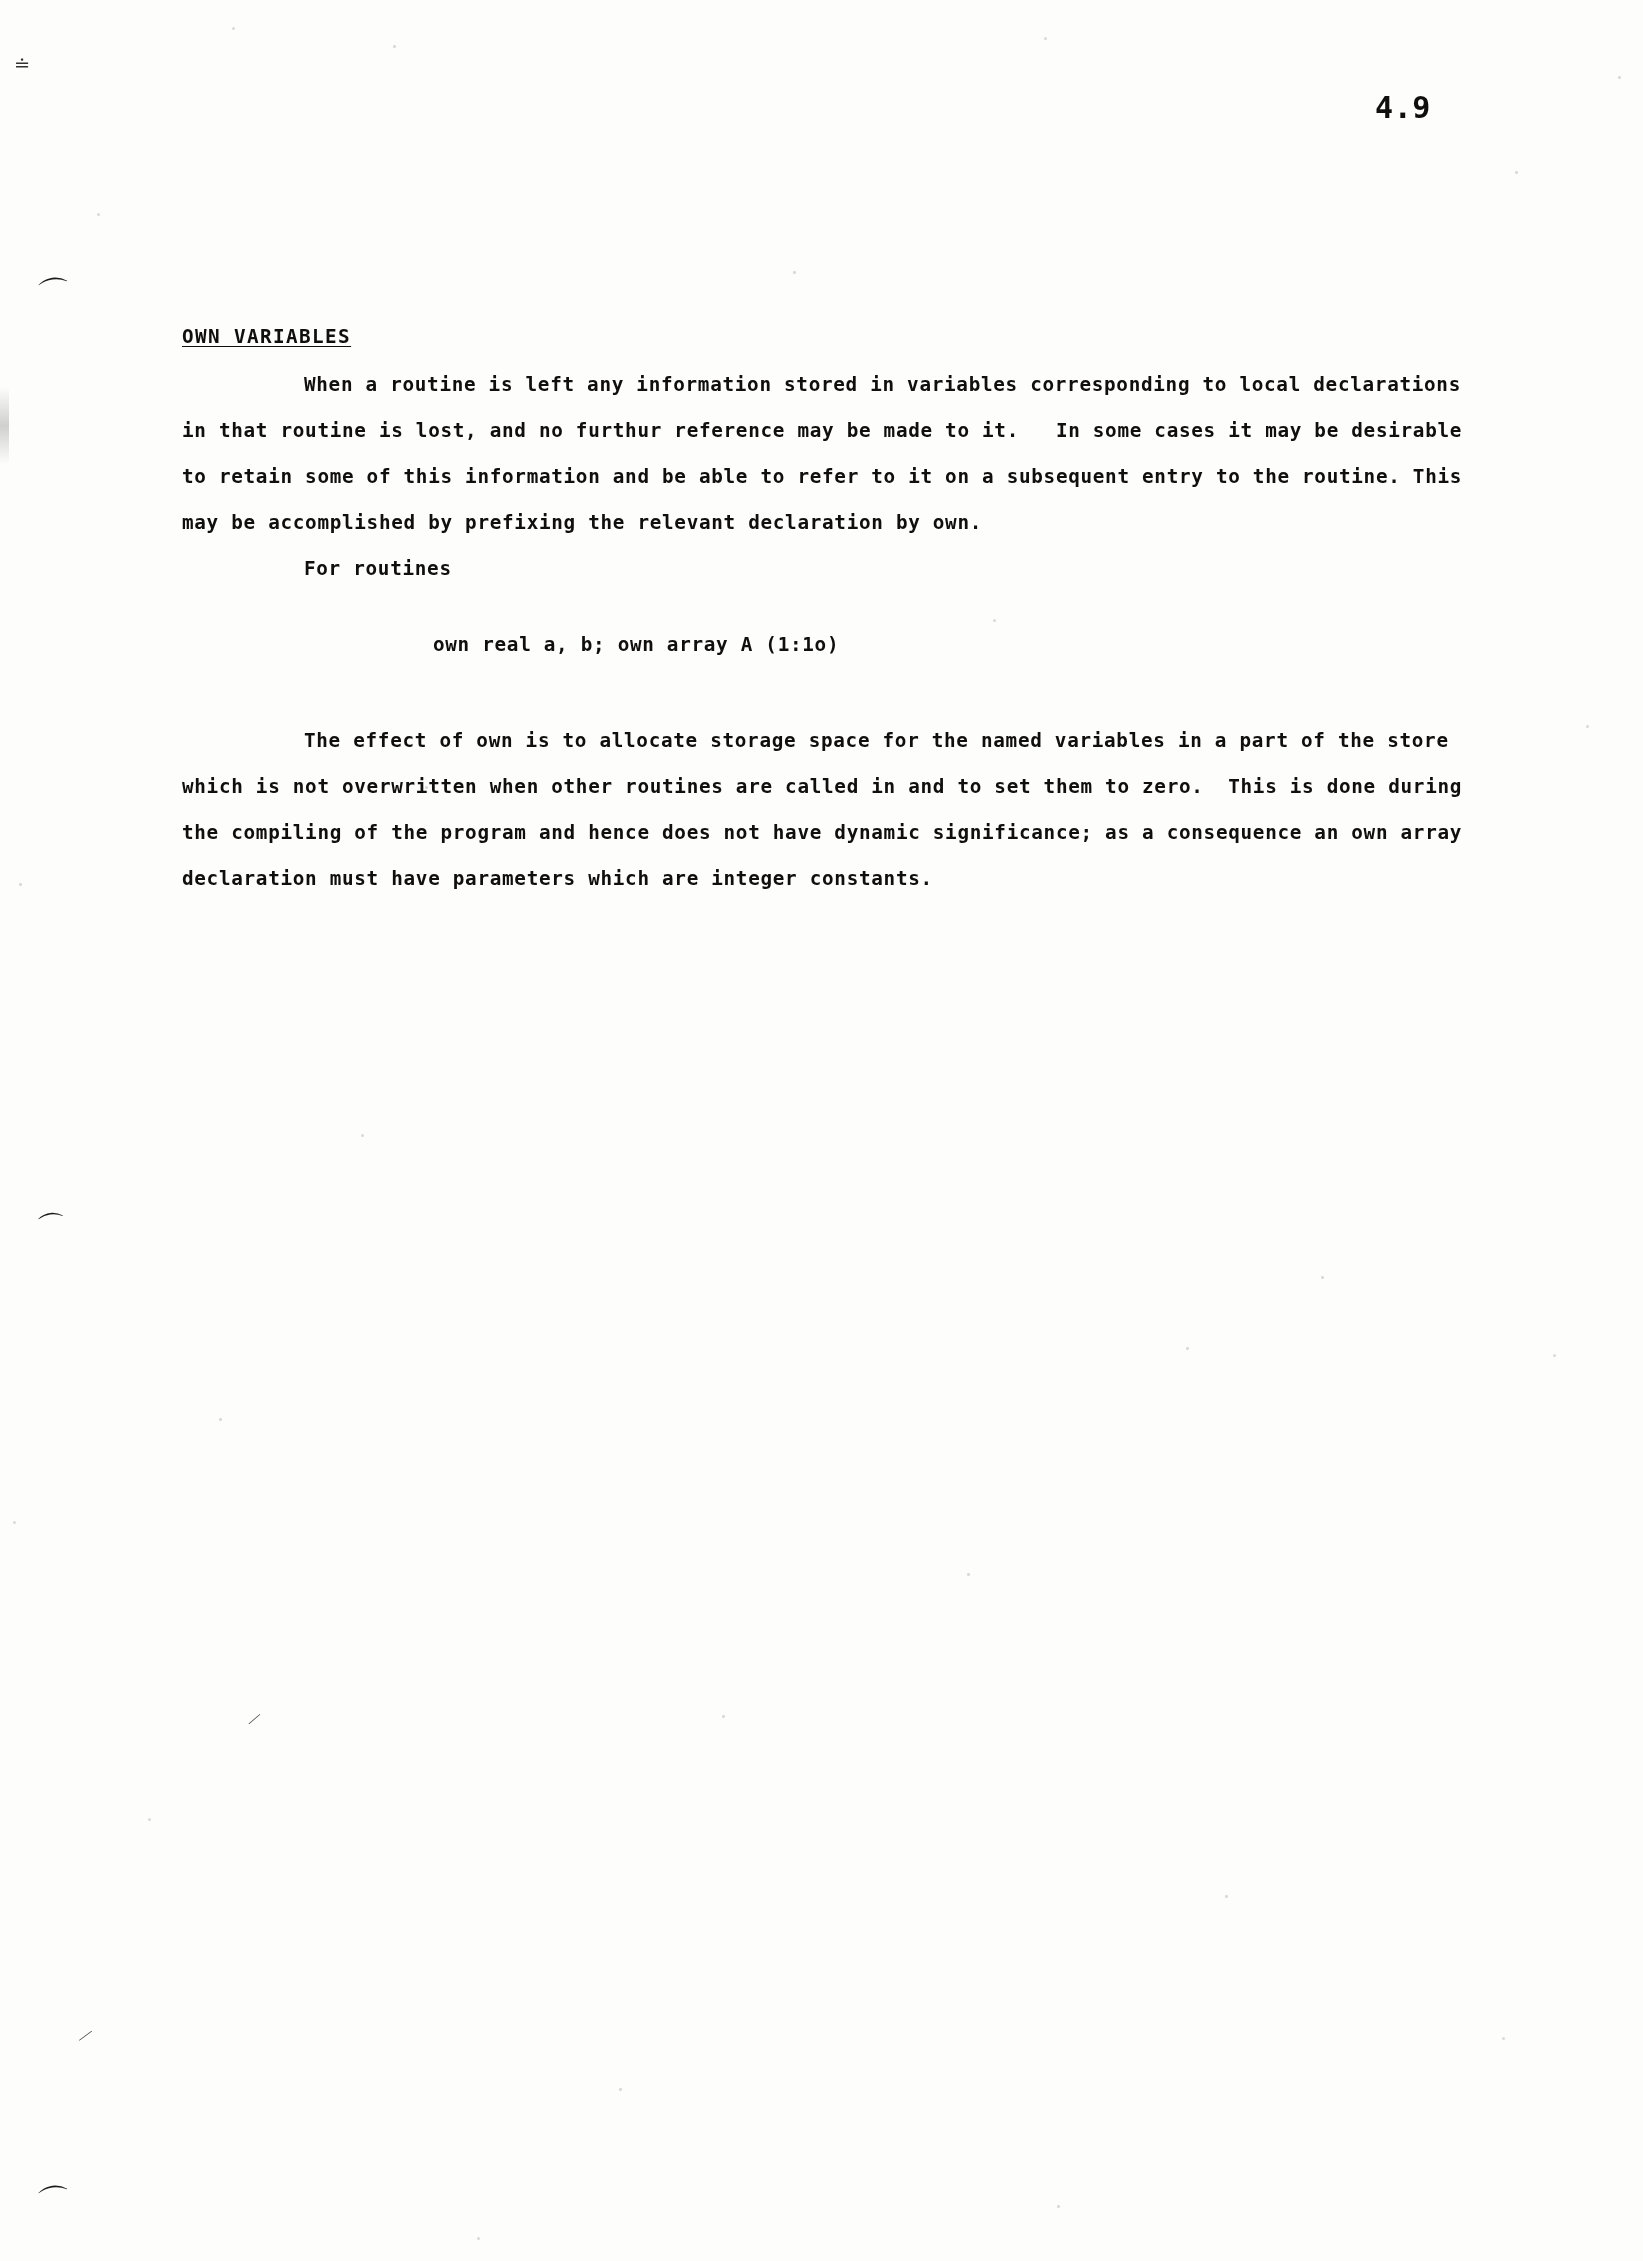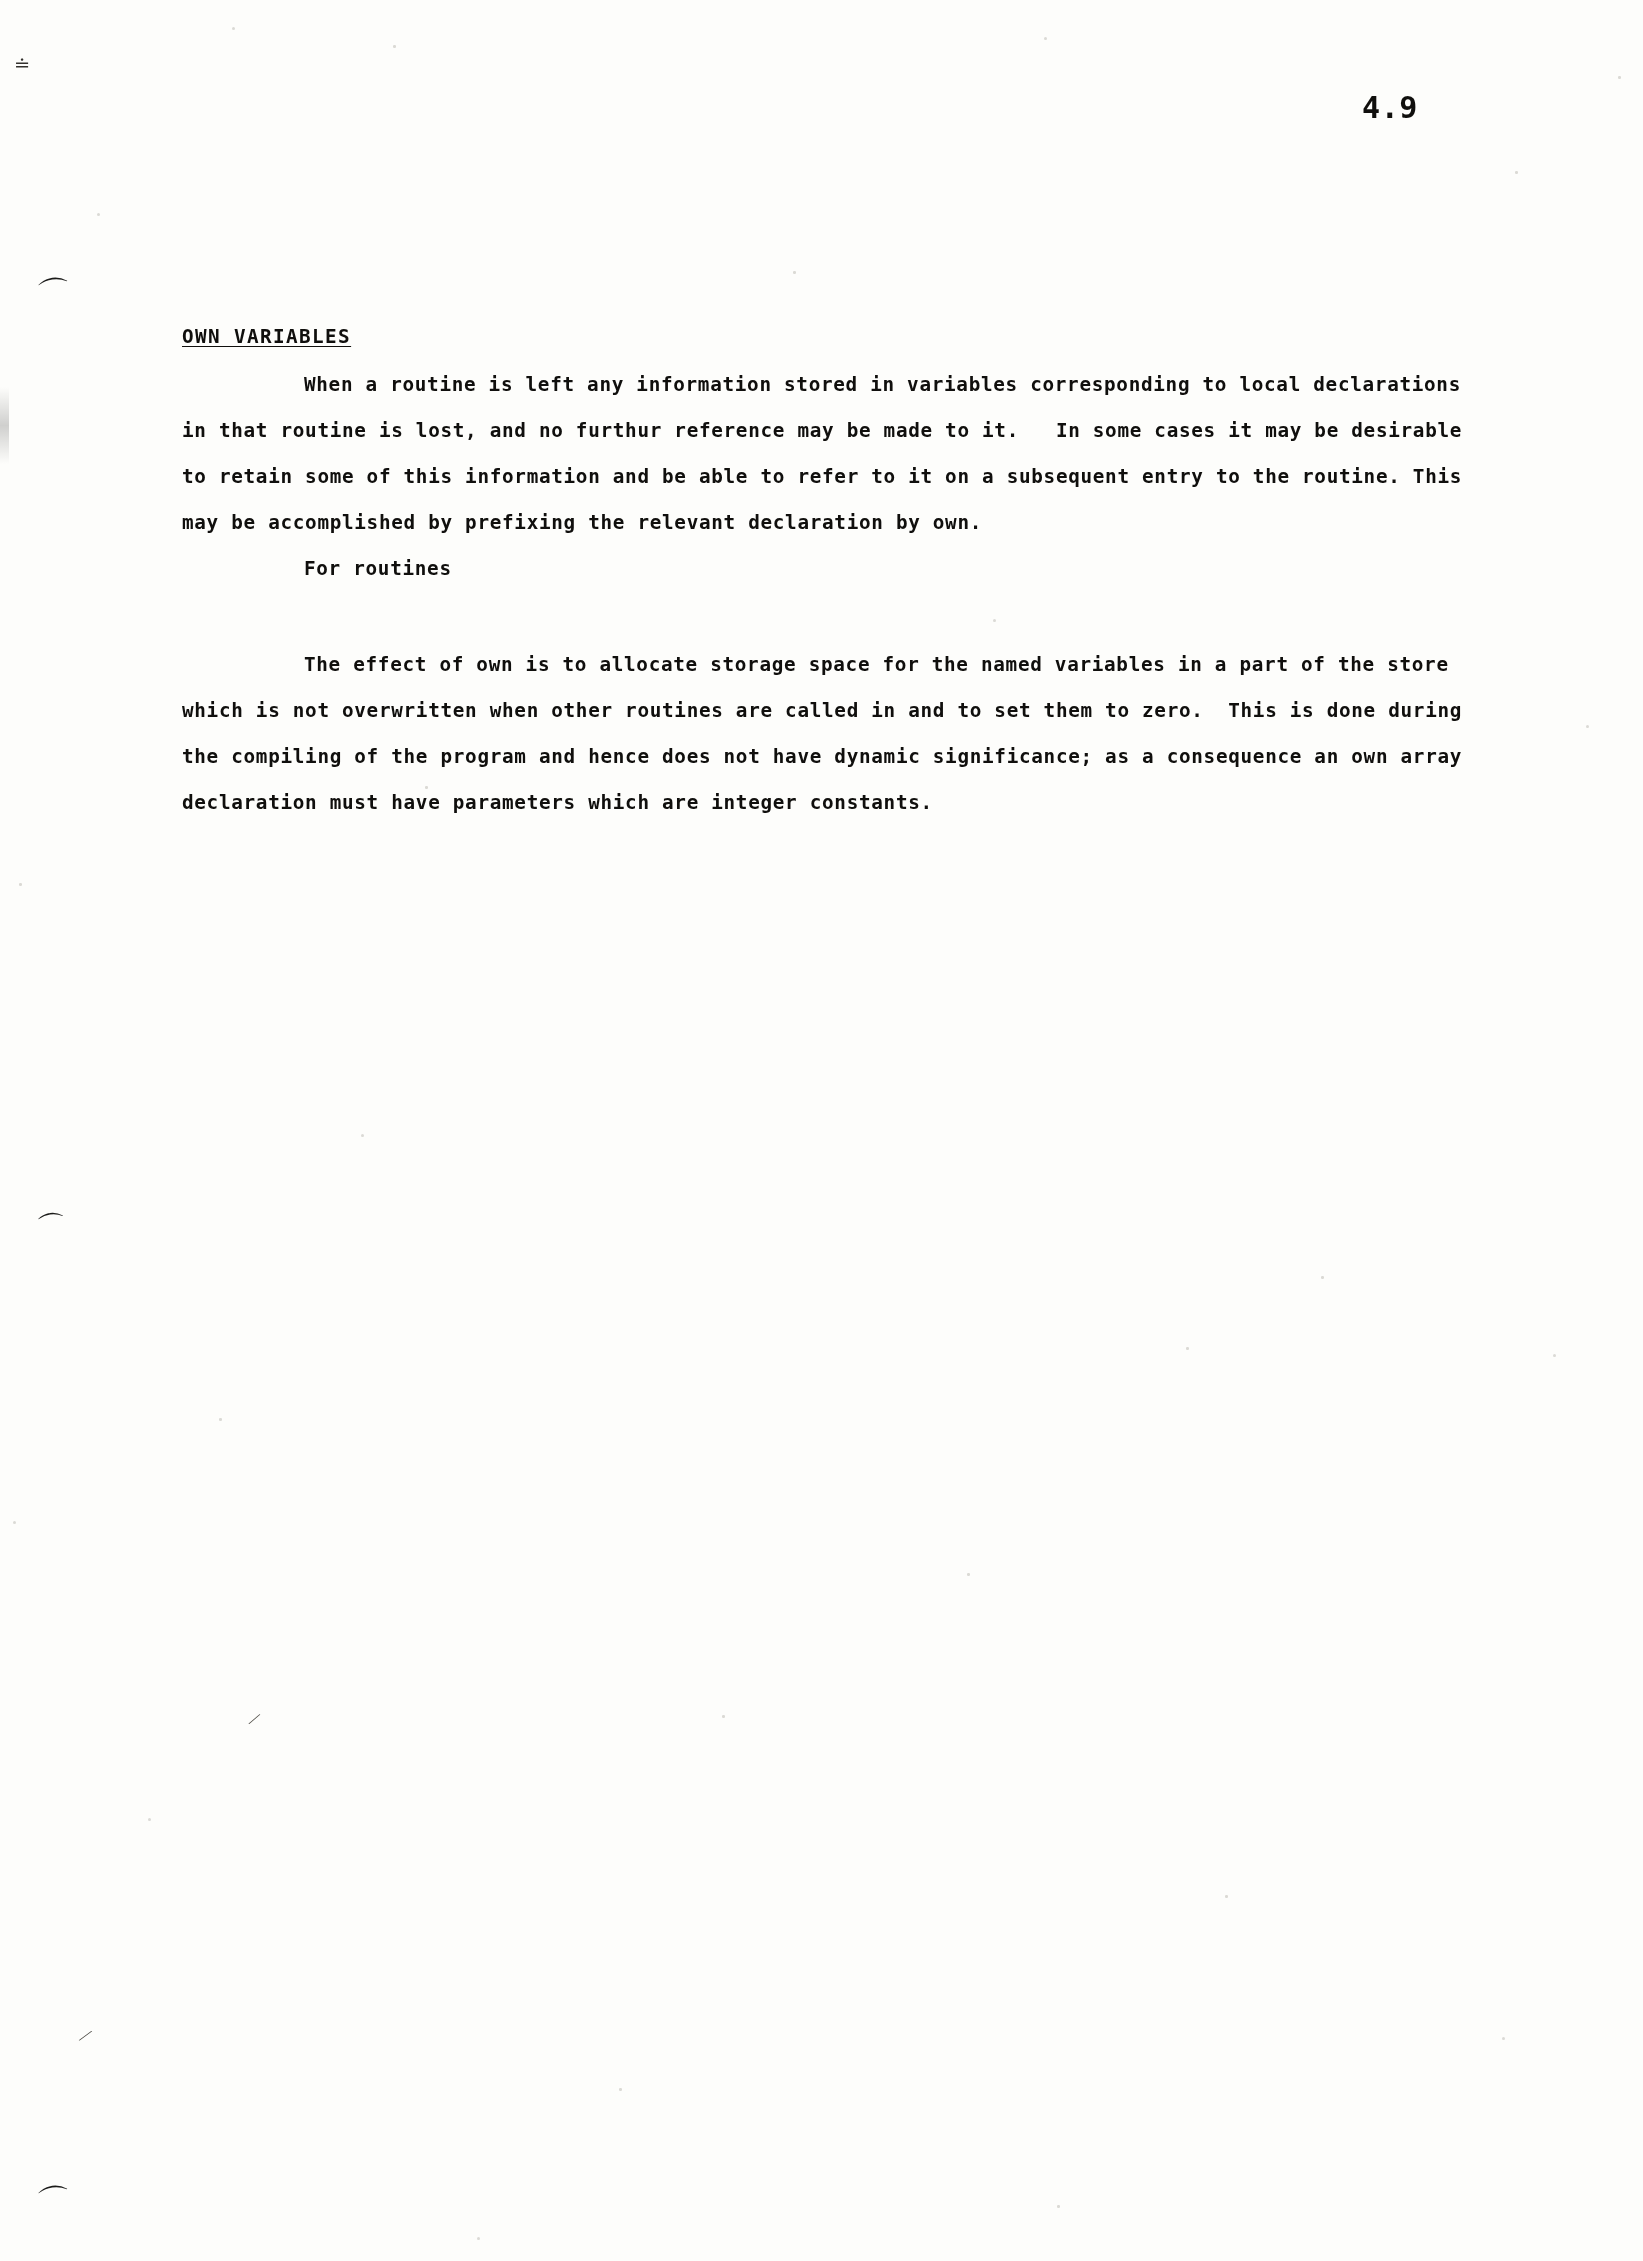--- a/index.html
+++ b/index.html
@@ -27,21 +27,21 @@
   .speckles i {
     position: absolute;
     display: block;
     background: #b9b7b0;
     border-radius: 50%;
   }
 
   .page-number {
     position: absolute;
     top: 90px;
-    right: 226px;
+    right: 213px;
     font-size: 30px;
     font-weight: 700;
     letter-spacing: 0.6px;
     font-family: "DejaVu Sans Mono", monospace;
     margin-left: 34px;
   }
 
   .body-block {
     position: absolute;
     left: 182px;
@@ -178,20 +178,21 @@
   <div class="page-number">4.9</div>
 
   <div class="body-block">
 
     <div class="heading">OWN VARIABLES</div>
 
     <p class="para"><span class="indent"></span><span>When a routine is left any information stored in variables corresponding to local declarations in that routine is lost, and no furthur reference may be made to it.   In some cases it may be desirable to retain some of this information and be able to refer to it on a subsequent entry to the routine. This may be accomplished by prefixing the relevant declaration by </span><span class="u">own</span><span>.</span></p>
 
     <p class="para"><span class="indent"></span><span>For routines</span></p>
 
+    <p class="example-line"><span class="u">own real</span><span> a,  b;   </span><span class="u">own array</span><span> A (1:1o)</span></p>
 
     <div class="gap-large"></div>
 
     <p class="para"><span class="indent"></span><span>The effect of </span><span class="u">own</span><span> is to allocate storage space for the named variables in a part of the store which is not overwritten when other routines are called in and to set them to zero.  This is done during the compiling of the program and hence does not have dynamic significance; as a consequence an </span><span class="u">own array</span><span> declaration must have parameters which are integer constants.</span></p>
 
   </div>
 </div>
 
 
 </body></html>

